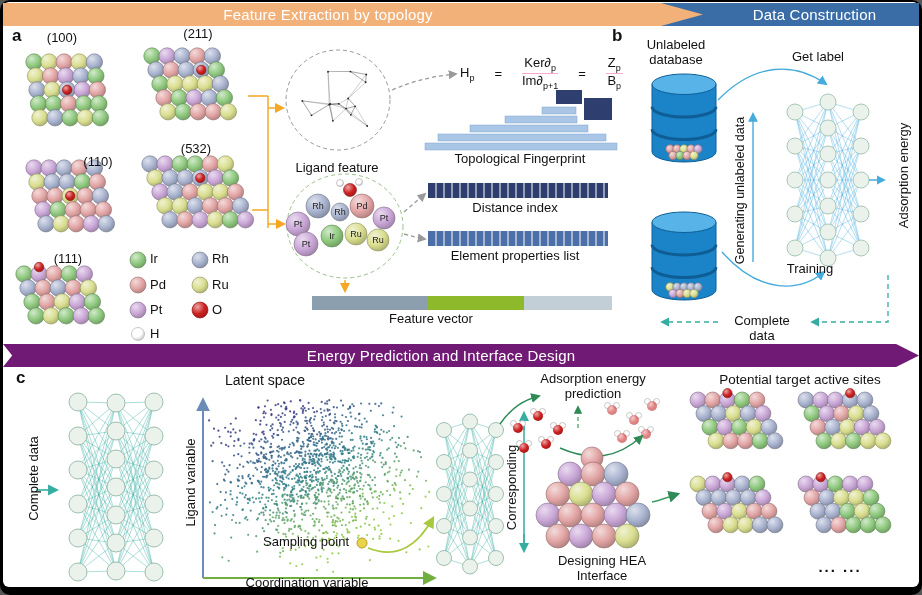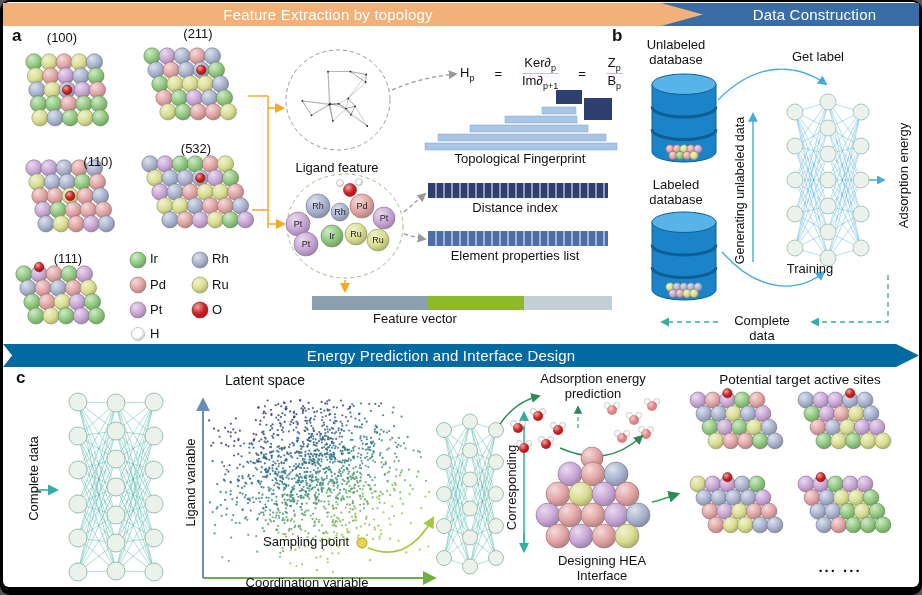--- a/index.html
+++ b/index.html
@@ -2227,21 +2227,21 @@
       <circle cx="882.88" cy="524.8" r="8" fill="url(#g-Ir)" stroke="#5d8352" stroke-width="0.6"></circle>
       <circle cx="820.72" cy="477.2" r="4.64" fill="url(#g-O)" stroke="#861515" stroke-width="0.6"></circle>
     </svg>
 
   <div class="banner" id="banner-blue" style="left: 640px; top: 3px; width: 279px; height: 23px; padding-left: 70px; background: rgb(58, 109, 166);">
     <span>Data Construction</span>
   </div>
   <div class="banner" id="banner-orange" style="left: 3px; top: 3px; width: 700px; height: 23px; clip-path: polygon(0px 0px, 94% 0px, 100% 50%, 94% 100%, 0px 100%); padding-right: 50px; background: rgb(242, 177, 121);">
     <span>Feature Extraction by topology</span>
   </div>
-  <div class="banner" id="banner-teal" style="left: 3px; top: 344px; width: 916px; height: 23px; clip-path: polygon(0px 0px, 97.5% 0px, 100% 50%, 97.5% 100%, 0px 100%, 1% 50%); padding-right: 40px; background: #0369a1; align-items: center;">
+  <div class="banner" id="banner-teal" style="left: 3px; top: 344px; width: 916px; height: 23px; clip-path: polygon(0px 0px, 97.5% 0px, 100% 50%, 97.5% 100%, 0px 100%, 1% 50%); padding-right: 40px; background: #701a75; align-items: center;">
     <span>Energy Prediction and Interface Design</span>
   </div>
 
   <div class="t panel-letter" style="left:12px;top:26px;width:20px;">a</div>
   <div class="t panel-letter" style="left:612px;top:26px;width:20px;">b</div>
   <div class="t panel-letter" style="left:16px;top:368px;width:20px;">c</div>
 
   <div class="t" style="left:38px;top:31px;width:48px;">(100)</div>
   <div class="t" style="left:174px;top:27px;width:48px;">(211)</div>
   <div class="t" style="left:74px;top:155px;width:48px;">(110)</div>
@@ -2253,38 +2253,37 @@
   <div class="t" style="left:150px;top:278px;width:30px;text-align:left;">Pd</div>
   <div class="t" style="left:212px;top:278px;width:30px;text-align:left;">Ru</div>
   <div class="t" style="left:150px;top:303px;width:30px;text-align:left;">Pt</div>
   <div class="t" style="left:212px;top:303px;width:30px;text-align:left;">O</div>
   <div class="t" style="left:150px;top:327px;width:30px;text-align:left;">H</div>
 
   <div class="t" style="left:262px;top:161px;width:150px;">Ligand feature</div>
   <div class="t" style="left:425px;top:152px;width:190px;">Topological Fingerprint</div>
   <div class="t" style="left:430px;top:201px;width:170px;">Distance index</div>
   <div class="t" style="left:425px;top:249px;width:180px;">Element properties list</div>
-  <div class="t" style="left:340px;top:312px;width:150px;">Feature vector</div>
+  <div class="t" style="left:356px;top:312px;width:150px;">Feature vector</div>
 
   <div class="eq" style="left:460px;top:56px;">
     <span><span>H</span><sub>p</sub></span>
     <span>=</span>
     <span class="frac">
       <span class="num"><span>Ker∂</span><sub>p</sub></span>
       <span class="den"><span>Im∂</span><sub>p+1</sub></span>
     </span>
     <span>=</span>
     <span class="frac">
       <span class="num"><span>Z</span><sub>p</sub></span>
       <span class="den"><span>B</span><sub>p</sub></span>
     </span>
   </div>
 
   <div class="t" style="left:634px;top:38px;width:84px;">Unlabeled database</div>
-  <div class="t" style="left:634px;top:178px;width:84px;">Labeled database</div>
   <div class="t" style="left:778px;top:50px;width:80px;">Get label</div>
   <div class="t rot small" style="left:660px;top:183px;width:160px;height:15px;">Generating unlabeled data</div>
   <div class="t rot" style="left:844px;top:168px;width:120px;height:15px;">Adsorption energy</div>
   <div class="t" style="left:770px;top:262px;width:80px;text-align:center;">Training</div>
   <div class="t" style="left:720px;top:314px;width:84px;">Complete data</div>
 
   <div class="t rot" style="left:-16px;top:471px;width:100px;height:15px;">Complete data</div>
   <div class="t" style="left:205px;top:372px;width:120px;font-size:14px;">Latent space</div>
   <div class="t rot" style="left:131px;top:475px;width:120px;height:15px;">Ligand variable</div>
   <div class="t" style="left:222px;top:576px;width:170px;">Coordination variable</div>

